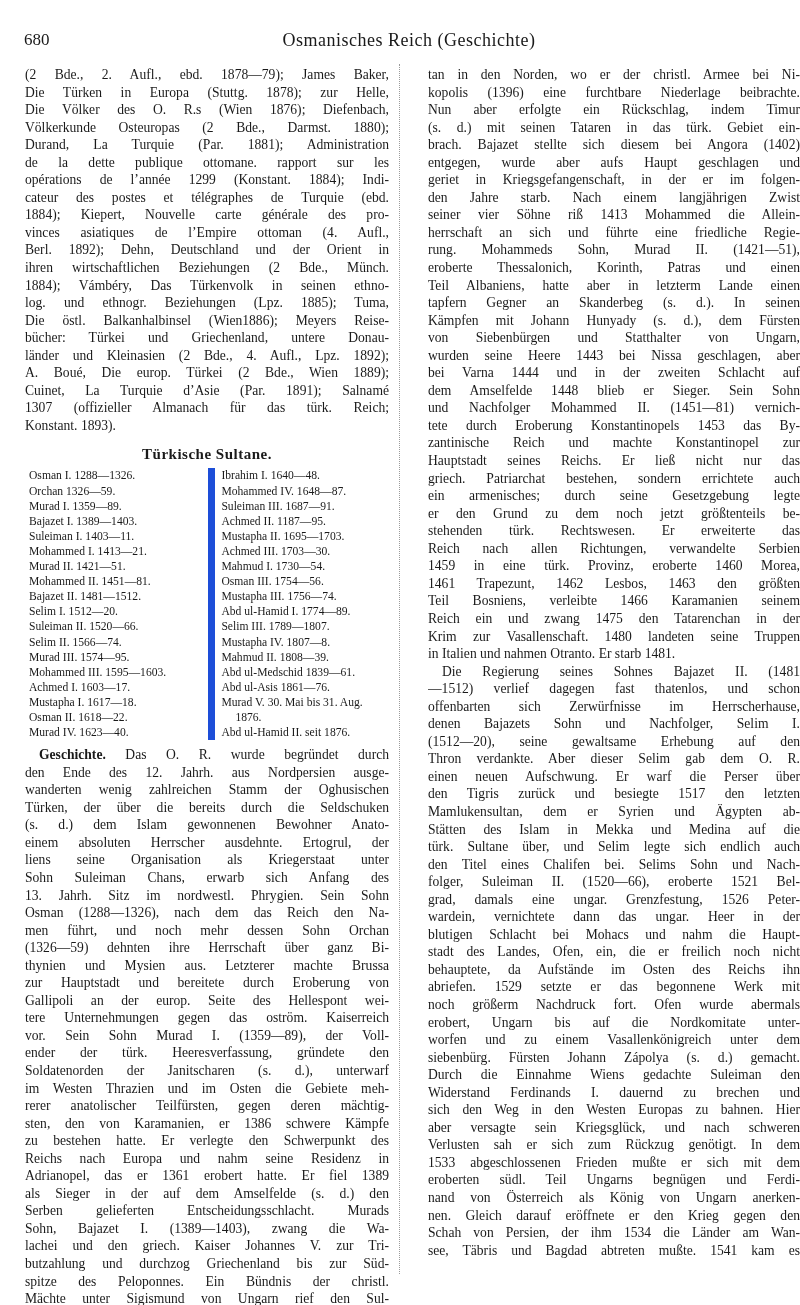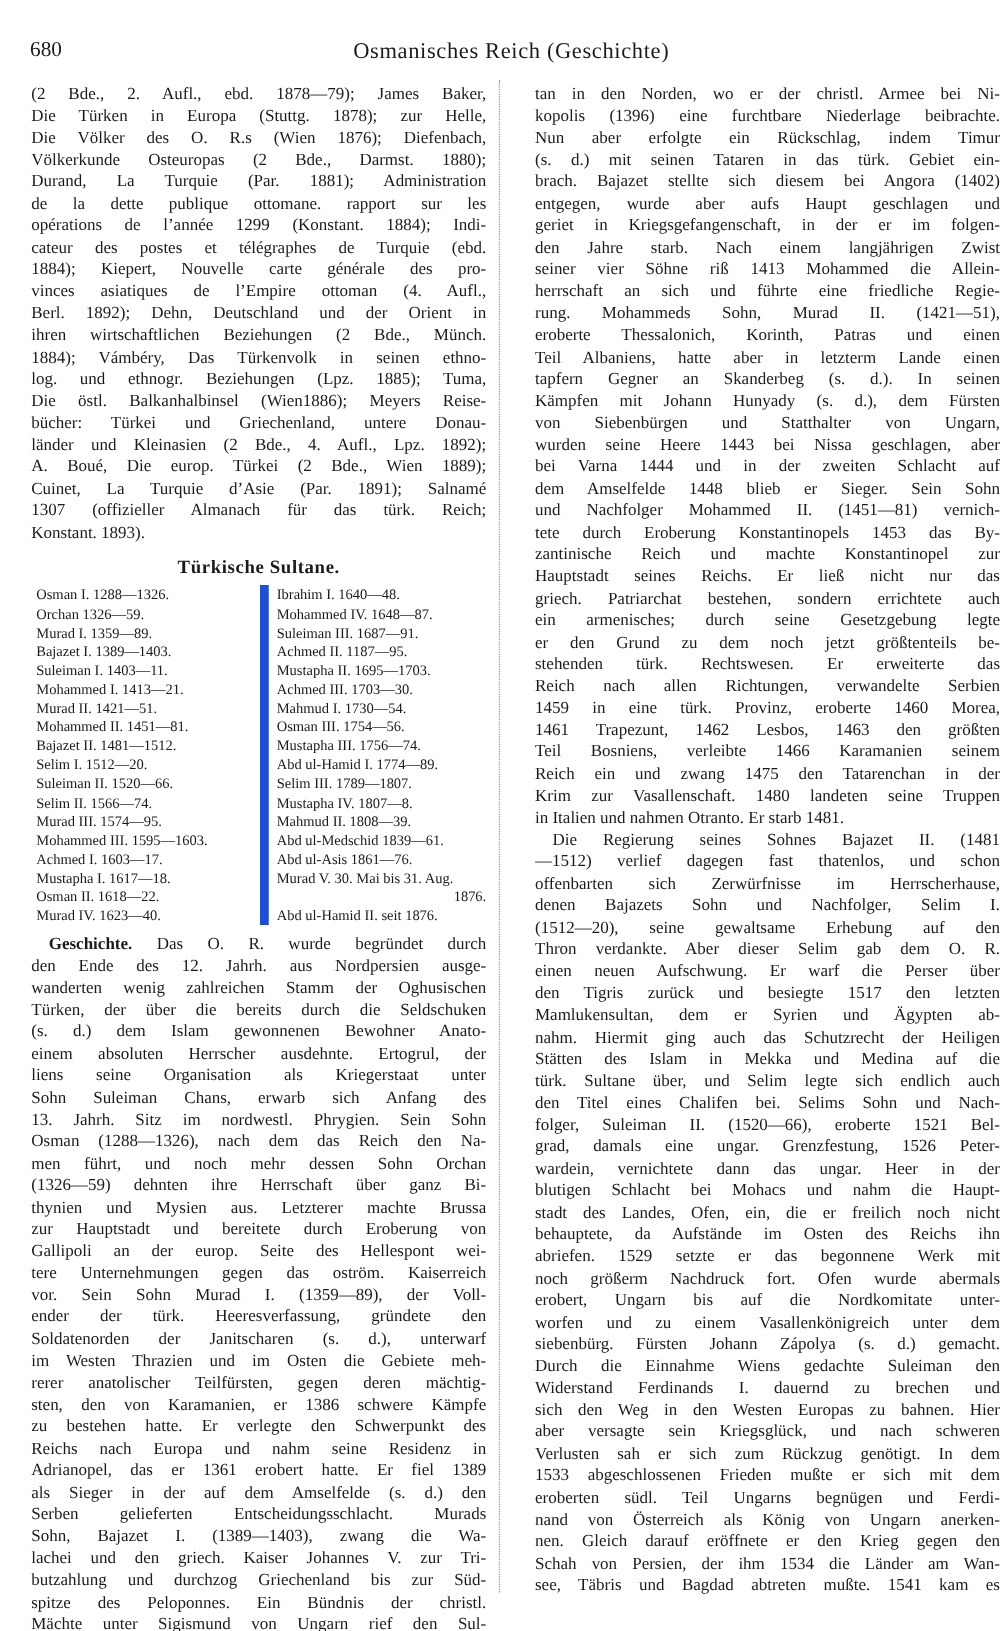--- a/index.html
+++ b/index.html
@@ -36,21 +36,21 @@
     text-align: center; font-weight: bold; font-size: 15px;
     margin: 12px 0 4px 0; letter-spacing: 0.5px; height: 18px;
   }
   .sultans {
     position: relative; display: flex; font-size: 11.6px; line-height: 15.1px;
     margin-left: 4px;
   }
   .sultan-col { width: 180px; }
   .sultan-col.right { padding-left: 6px; border-left: 7px solid #1d4ed8; margin-left: 4px; width: 172px; }
   .sultan { display: block; white-space: nowrap; }
-  .sultan.wrap { padding-left: 14px; text-align: right; }
+  .sultan.wrap { padding-left: 14px; }
   .history-block { margin-top: 6px; }
   .lead { font-weight: bold; margin-top: 46px; }
 </style>
 </head>
 <body>
 
 <div class="header">
   <span class="page-number">680</span>
   <span class="running-head">Osmanisches Reich (Geschichte)</span>
 </div>
@@ -202,21 +202,20 @@
   <div id="para2">
       <span class="line indent">Die Regierung seines Sohnes Bajazet II. (1481</span>
       <span class="line">—1512) verlief dagegen fast thatenlos, und schon</span>
       <span class="line">offenbarten sich Zerwürfnisse im Herrscherhause,</span>
       <span class="line">denen Bajazets Sohn und Nachfolger, Selim I.</span>
       <span class="line">(1512—20), seine gewaltsame Erhebung auf den</span>
       <span class="line">Thron verdankte. Aber dieser Selim gab dem O. R.</span>
       <span class="line">einen neuen Aufschwung. Er warf die Perser über</span>
       <span class="line">den Tigris zurück und besiegte 1517 den letzten</span>
       <span class="line">Mamlukensultan, dem er Syrien und Ägypten ab-</span>
-      <span class="line">nahm. Hiermit ging auch das Schutzrecht der Heiligen</span>
       <span class="line">Stätten des Islam in Mekka und Medina auf die</span>
       <span class="line">türk. Sultane über, und Selim legte sich endlich auch</span>
       <span class="line">den Titel eines Chalifen bei. Selims Sohn und Nach-</span>
       <span class="line">folger, Suleiman II. (1520—66), eroberte 1521 Bel-</span>
       <span class="line">grad, damals eine ungar. Grenzfestung, 1526 Peter-</span>
       <span class="line">wardein, vernichtete dann das ungar. Heer in der</span>
       <span class="line">blutigen Schlacht bei Mohacs und nahm die Haupt-</span>
       <span class="line">stadt des Landes, Ofen, ein, die er freilich noch nicht</span>
       <span class="line">behauptete, da Aufstände im Osten des Reichs ihn</span>
       <span class="line">abriefen. 1529 setzte er das begonnene Werk mit</span>

